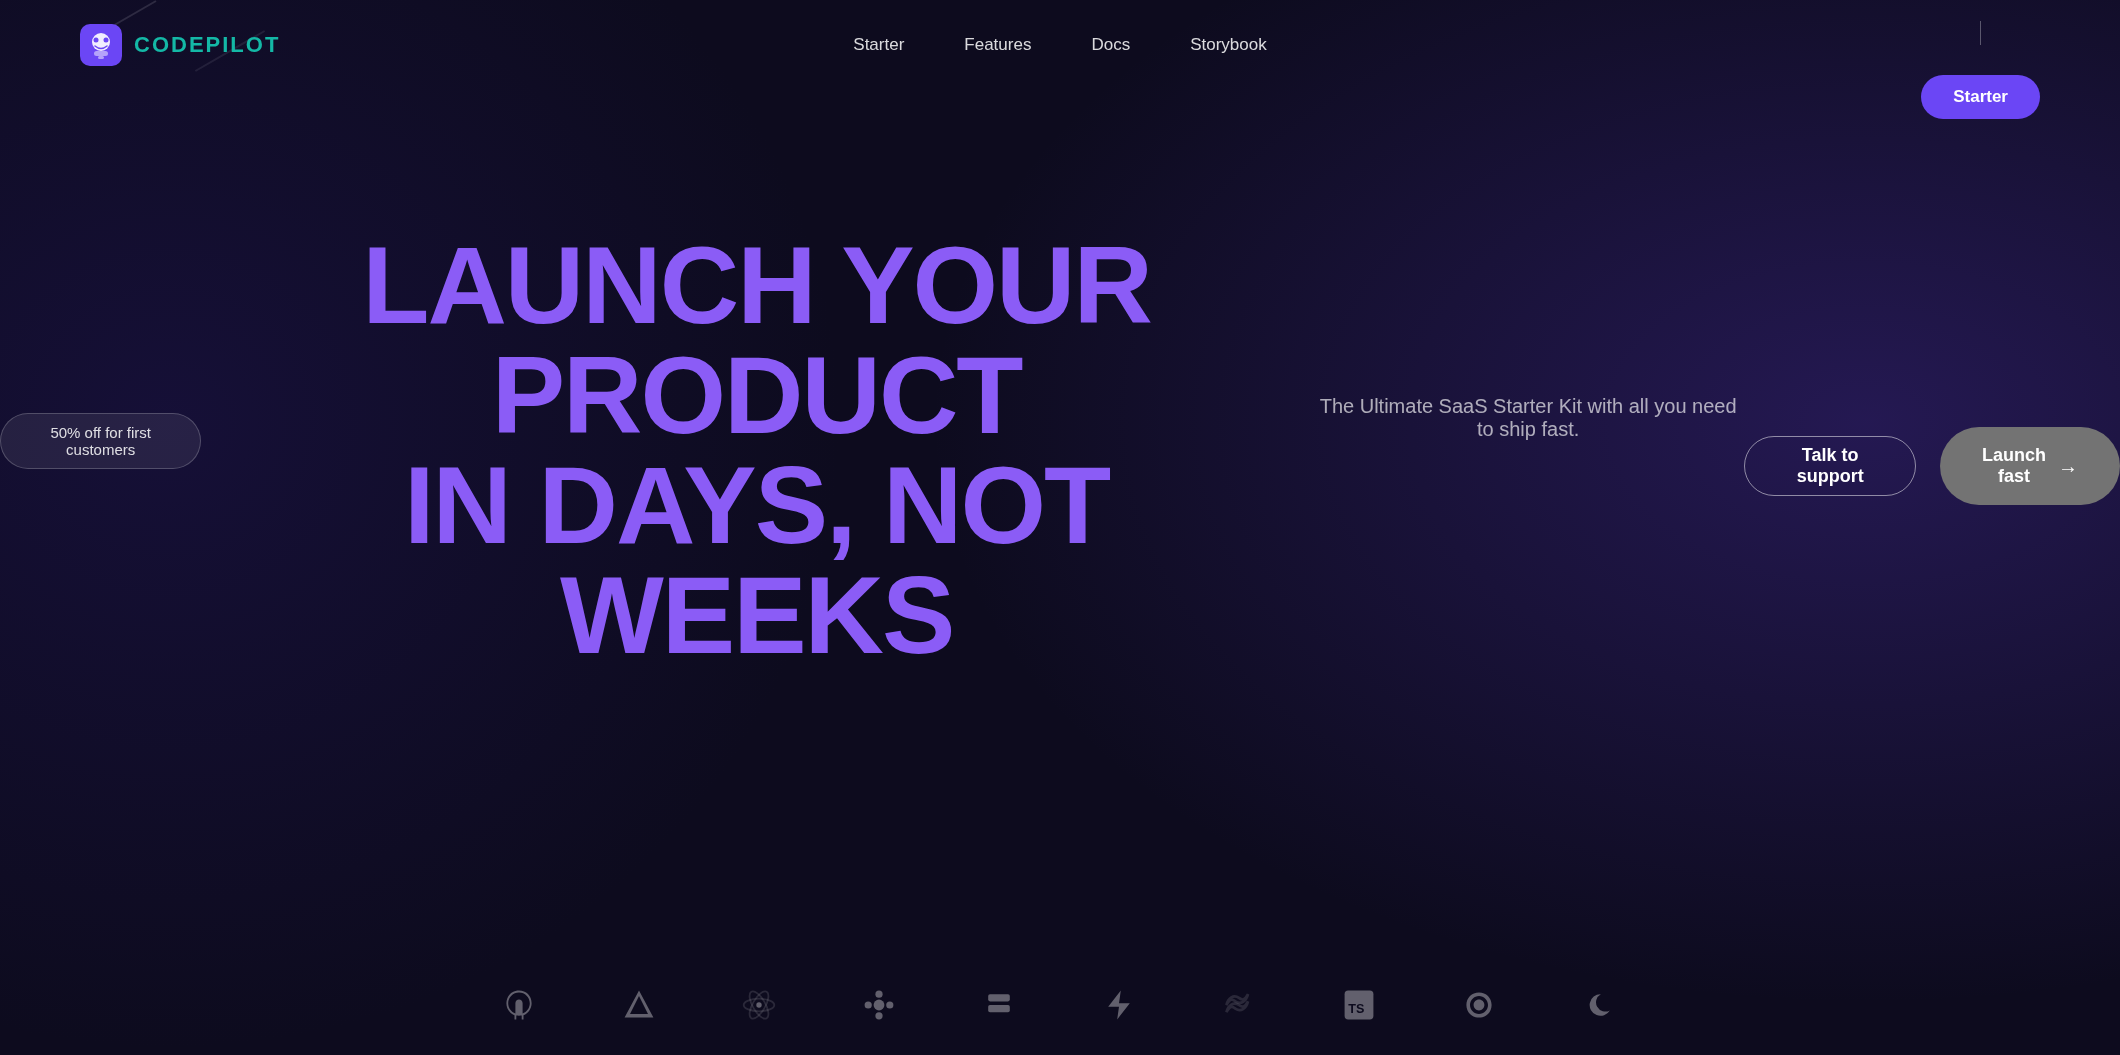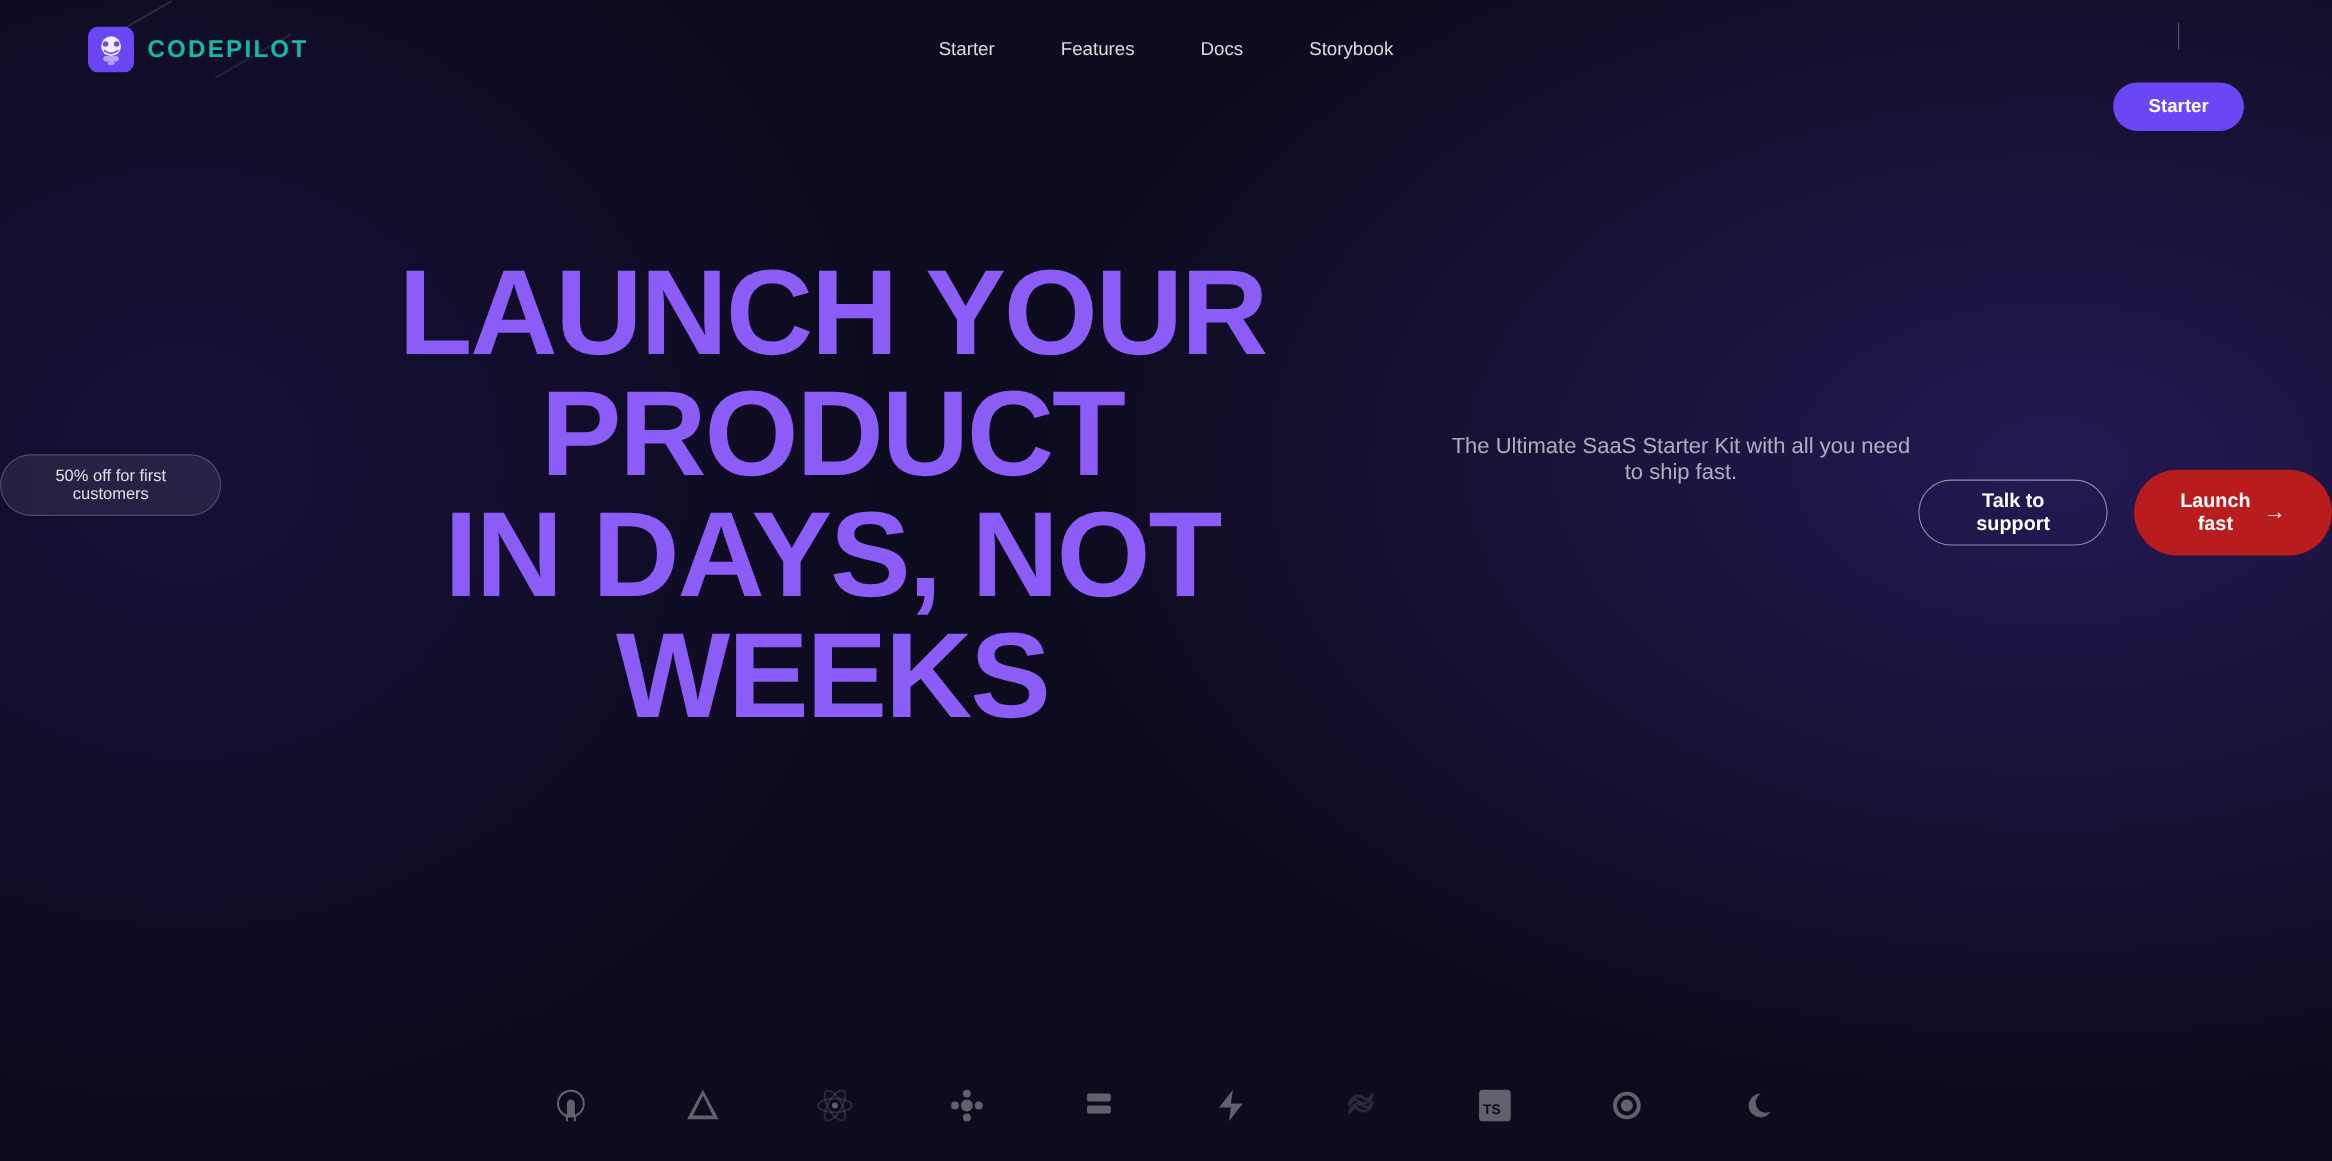--- a/index.html
+++ b/index.html
@@ -204,21 +204,21 @@
       color: #ffffff;
       border: 1.5px solid rgba(255,255,255,0.5);
       border-radius: 50px;
       padding: 8px 42px;
       font-size: 18px;
       font-weight: 700;
       cursor: pointer;
     }
 
     .btn-launch {
-      background: #b91c1c;
+      background: #737373;
       color: #ffffff;
       border: none;
       border-radius: 50px;
       padding: 18px 42px;
       font-size: 18px;
       font-weight: 600;
       cursor: pointer;
       display: flex;
       align-items: center;
       gap: 12px;

